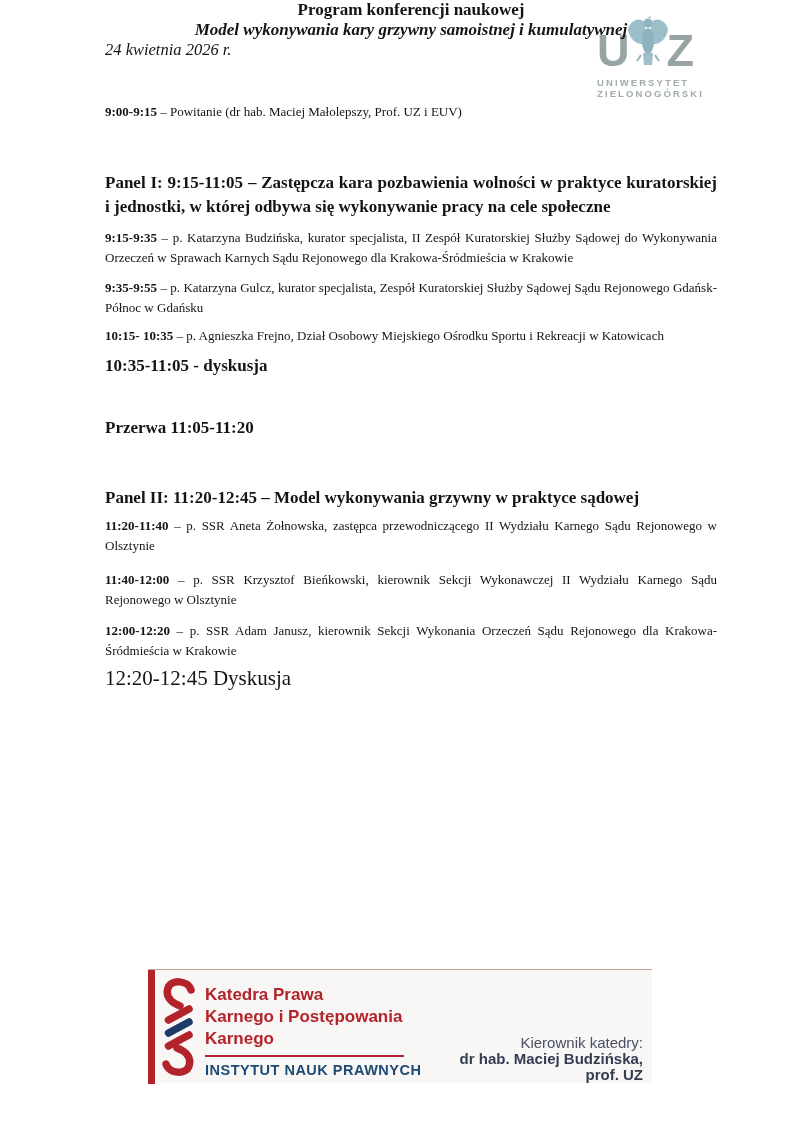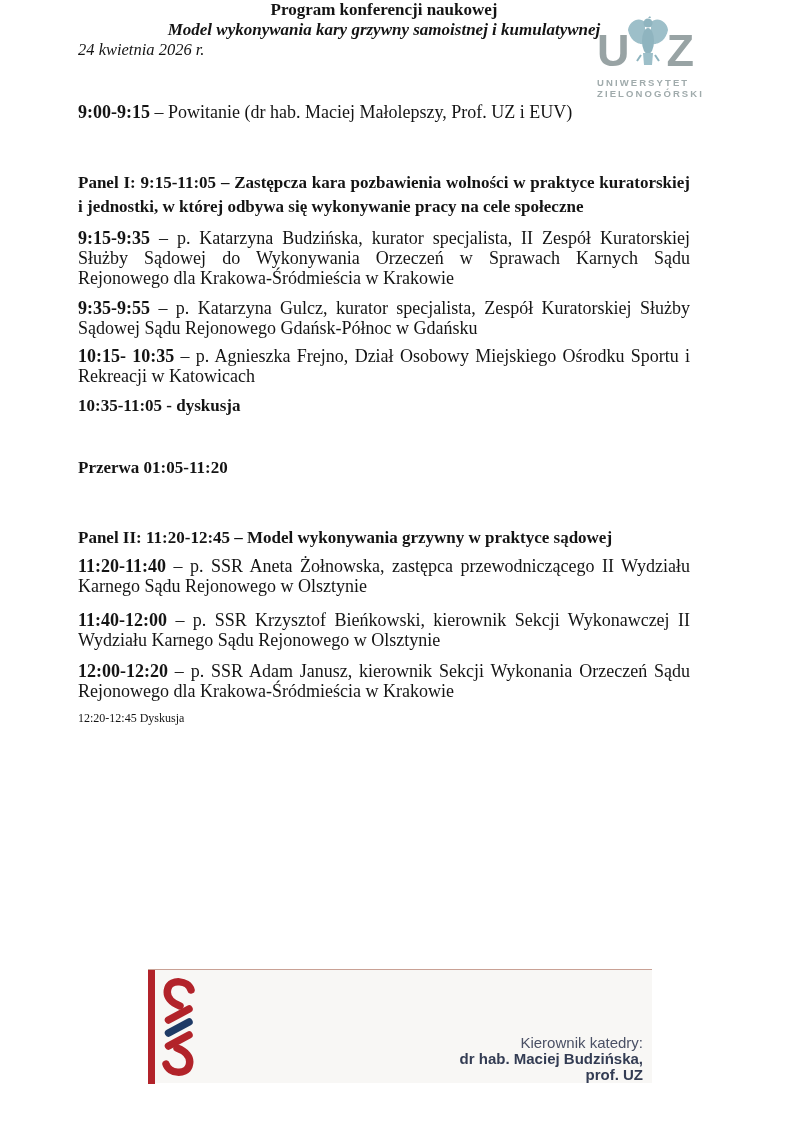--- a/index.html
+++ b/index.html
@@ -11,31 +11,31 @@
   
   .uz { position:absolute; left:597px; top:10px; width:114px;
         font-family:"Liberation Sans", sans-serif; text-align:left; }
   .uz-row { display:flex; align-items:flex-end; justify-content:flex-start; height:60px; }
   .uz-letter { font-size:45px; font-weight:bold; color:#98a3a4; line-height:0.82; letter-spacing:-1px; }
   .uz-eagle { width:44px; height:58px; margin:0 -3px -2px -3px; flex:0 0 auto; }
   .uz-name { margin-top:7px; color:#a0abac; font-size:9.5px; font-weight:bold;
              letter-spacing:2.1px; line-height:11px; white-space:nowrap; }
 
   
-  .content { position:absolute; left:78px; top:0; width:612px; }
+  .content { position:absolute; left:105px; top:0; width:612px; }
   .content p { margin:0; }
   .t-title   { margin-top:122px; font-size:17px; font-weight:bold; text-align:center; line-height:20px; }
   .t-sub     { margin-top:17px;  font-size:17px; font-weight:bold; font-style:italic; text-align:center; line-height:20px; }
   .t-date    { margin-top:10px;  font-size:16.5px; font-style:italic; text-align:left; line-height:20px; }
 
-  .item   { font-size:18px; line-height:20px; text-align:justify; }
+  .item   { font-size:13px; line-height:20px; text-align:justify; }
   .item b { font-weight:bold; }
   .panel  { font-size:17px; font-weight:bold; line-height:24px; text-align:justify; }
   .boldline  { font-size:17px; font-weight:bold; line-height:20px; }
-  .plainline { font-size:12px; line-height:20px; }
+  .plainline { font-size:21px; line-height:20px; }
 
   .m-item1   { margin-top:42px !important; }
   .m-panel1  { margin-top:49px !important; }
   .m-para1   { margin-top:9px  !important; }
   .m-para2   { margin-top:10px !important; }
   .m-para3   { margin-top:10px !important; }
   .m-para4   { margin-top:8px  !important; }
   .m-dysk1   { margin-top:10px !important; }
   .m-przerwa { margin-top:42px !important; }
   .m-panel2  { margin-top:48px !important; }
@@ -95,40 +95,47 @@
     <p class="item m-item1"><b>9:00-9:15</b><span> – Powitanie (dr hab. Maciej Małolepszy, Prof. UZ i EUV)</span></p>
 
     <p class="panel m-panel1">Panel I: 9:15-11:05 – Zastępcza kara pozbawienia wolności w praktyce kuratorskiej i jednostki, w której odbywa się wykonywanie pracy na cele społeczne</p>
 
     <p class="item m-para1"><b>9:15-9:35</b><span> – p. Katarzyna Budzińska, kurator specjalista, II Zespół Kuratorskiej Służby Sądowej do Wykonywania Orzeczeń w Sprawach Karnych Sądu Rejonowego dla Krakowa-Śródmieścia w Krakowie</span></p>
     <p class="item m-para2"><b>9:35-9:55</b><span> – p. Katarzyna Gulcz, kurator specjalista, Zespół Kuratorskiej Służby Sądowej Sądu Rejonowego Gdańsk-Północ w Gdańsku</span></p>
     <p class="item m-para4"><b>10:15- 10:35</b><span> – p. Agnieszka Frejno, Dział Osobowy Miejskiego Ośrodku Sportu i Rekreacji w Katowicach</span></p>
 
     <p class="boldline m-dysk1">10:35-11:05 - dyskusja</p>
 
-    <p class="boldline m-przerwa">Przerwa 01:05-11:20</p>
+    <p class="boldline m-przerwa">Przerwa 11:05-11:20</p>
 
     <p class="panel m-panel2">Panel II: 11:20-12:45 – Model wykonywania grzywny w praktyce sądowej</p>
 
     <p class="item m-para5"><b>11:20-11:40</b><span> – p. SSR Aneta Żołnowska, zastępca przewodniczącego II Wydziału Karnego Sądu Rejonowego w Olsztynie</span></p>
     <p class="item m-para6"><b>11:40-12:00</b><span> – p. SSR Krzysztof Bieńkowski, kierownik Sekcji Wykonawczej II Wydziału Karnego Sądu Rejonowego w Olsztynie</span></p>
     <p class="item m-para7"><b>12:00-12:20</b><span> – p. SSR Adam Janusz, kierownik Sekcji Wykonania Orzeczeń Sądu Rejonowego dla Krakowa-Śródmieścia w Krakowie</span></p>
 
     <p class="plainline m-dysk2">12:20-12:45 Dyskusja</p>
   </div>
 
   <div class="banner">
     <div class="banner-bar"></div>
     <svg class="s-mark" viewBox="0 0 33 100" aria-hidden="true">
       <path d="M29,13 C26,3 9,2 6,11 C3,20 10,26 18,29" stroke="#b2232a" stroke-width="7.5" fill="none" stroke-linecap="round"></path>
       <line x1="6.5" y1="43" x2="27" y2="32" stroke="#b2232a" stroke-width="7.5" stroke-linecap="round"></line>
       <line x1="6.5" y1="56" x2="27" y2="45" stroke="#1e3a66" stroke-width="7.5" stroke-linecap="round"></line>
       <line x1="6.5" y1="69" x2="27" y2="58" stroke="#b2232a" stroke-width="7.5" stroke-linecap="round"></line>
       <path d="M4,87 C7,97 24,98 27,89 C30,80 23,74 15,71" stroke="#b2232a" stroke-width="7.5" fill="none" stroke-linecap="round"></path>
     </svg>
+    <div class="dept">
+      <div class="dept-line">Katedra Prawa</div>
+      <div class="dept-line">Karnego i Postępowania</div>
+      <div class="dept-line">Karnego</div>
+      <div class="dept-rule"></div>
+      <div class="institute">INSTYTUT NAUK PRAWNYCH</div>
+    </div>
     <div class="head">
       <div class="head-label">Kierownik katedry:</div>
       <div class="head-name">dr hab. Maciej Budzińska,</div>
       <div class="head-name">prof. UZ</div>
     </div>
   </div>
 
 </div>
 
 </body></html>

